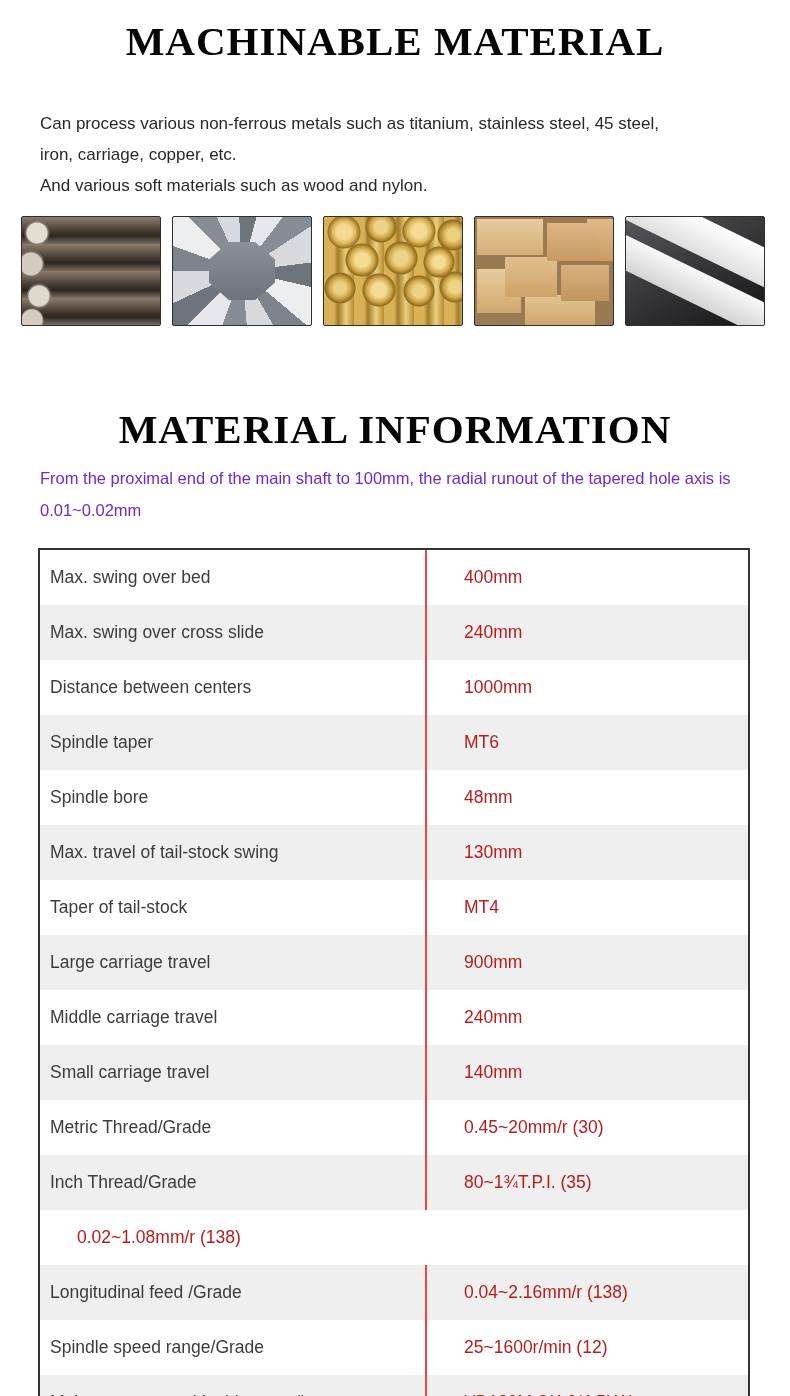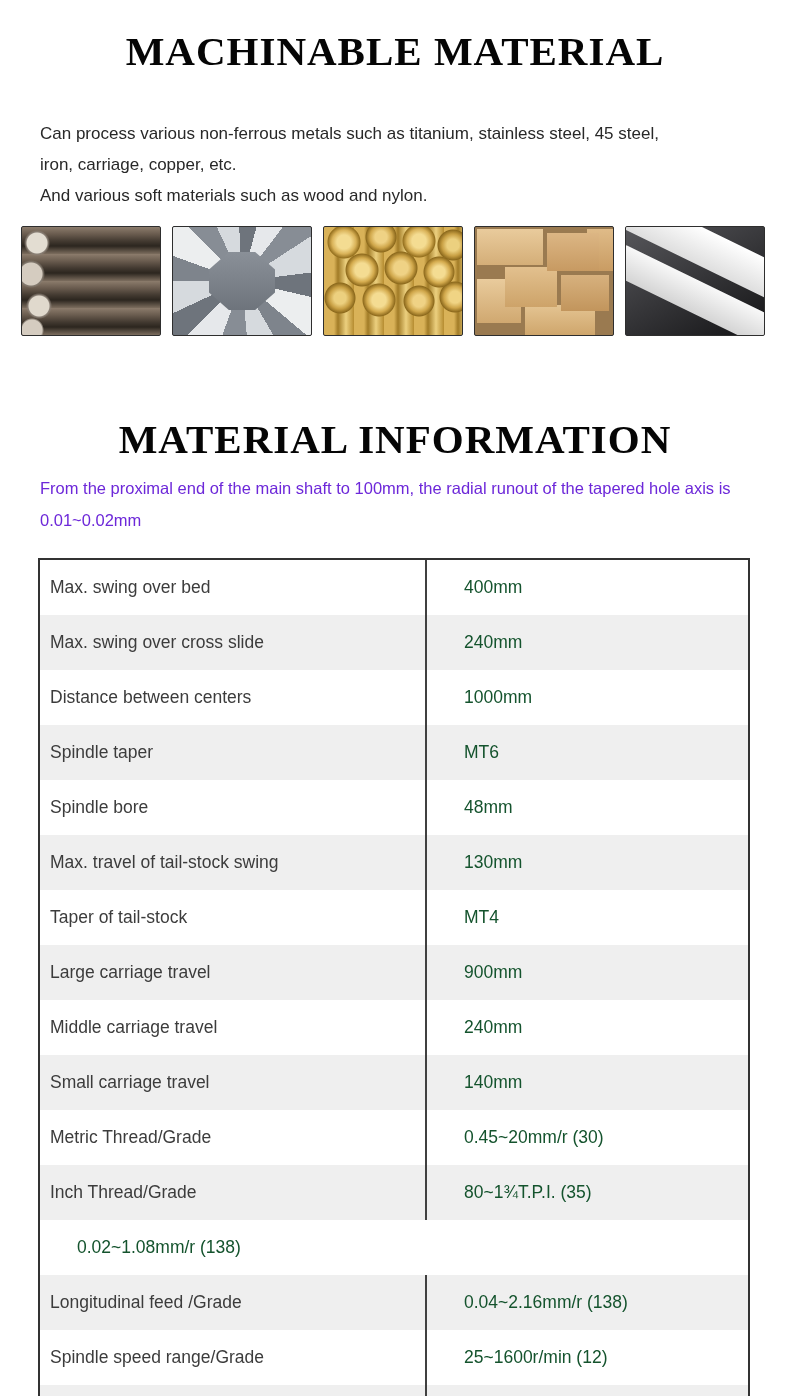--- a/index.html
+++ b/index.html
@@ -15,21 +15,21 @@
   .h-title {
     font-family:"Liberation Serif", serif;
     font-weight:700;
     font-size:41px;
     line-height:46px;
     text-align:center;
     color:#050505;
     letter-spacing:1px;
     margin:0;
   }
-  #title-machinable { margin-top:28px; }
+  #title-machinable { margin-top:18px; }
   #title-product-info { margin-top:80px; }
 
   .desc-block { margin:44px 40px 0 40px; }
   .desc-block-2 { margin:10px 40px 0 40px; }
   .desc-line {
     margin:0;
     font-size:17px;
     line-height:31px;
     color:#282828;
   }
@@ -131,26 +131,26 @@
   .cell {
     display:flex;
     align-items:center;
     font-size:17.5px;
     color:#3c3c3c;
   }
   .cell.label {
     width:387px;
     flex:0 0 387px;
     padding-left:10px;
-    border-right:2px solid #404040;
+    border-right:2px solid #ef4444;
   }
   .cell.value {
     flex:1;
     padding-left:37px;
-    color:#14532d;
+    color:#b91c1c;
   }
 </style>
 </head>
 <body>
 
 <div class="page">
 
   <h1 class="h-title" id="title-machinable">MACHINABLE MATERIAL</h1>
 
   <div class="desc-block">

